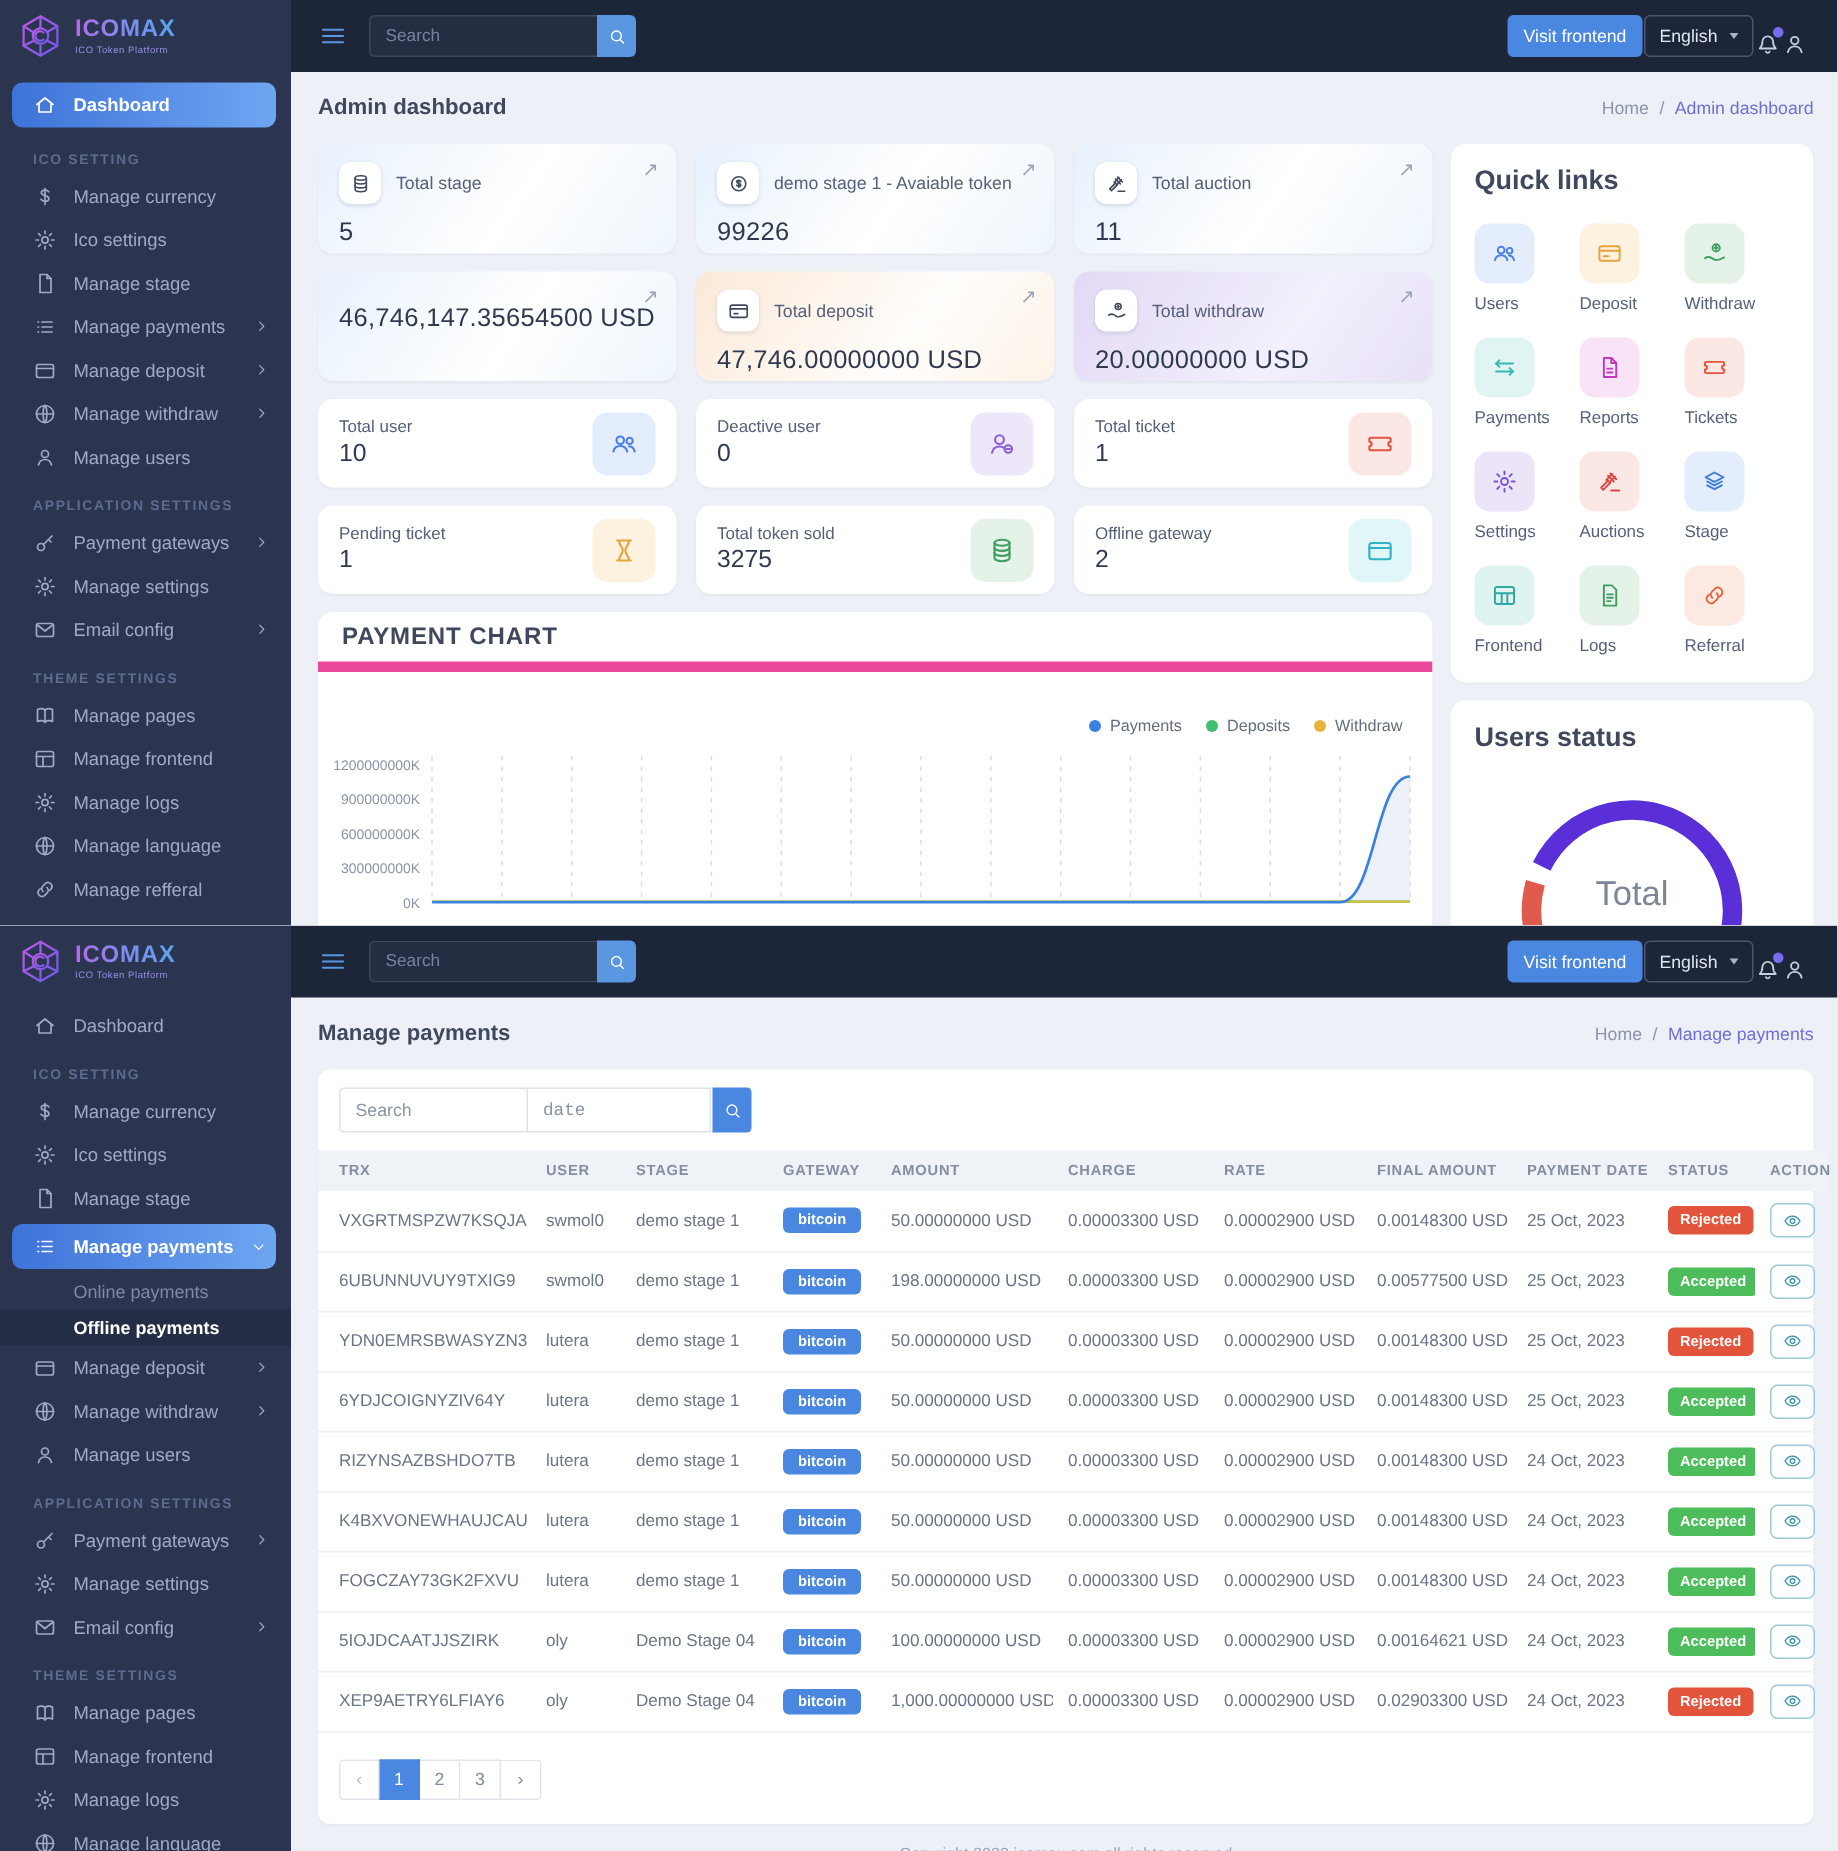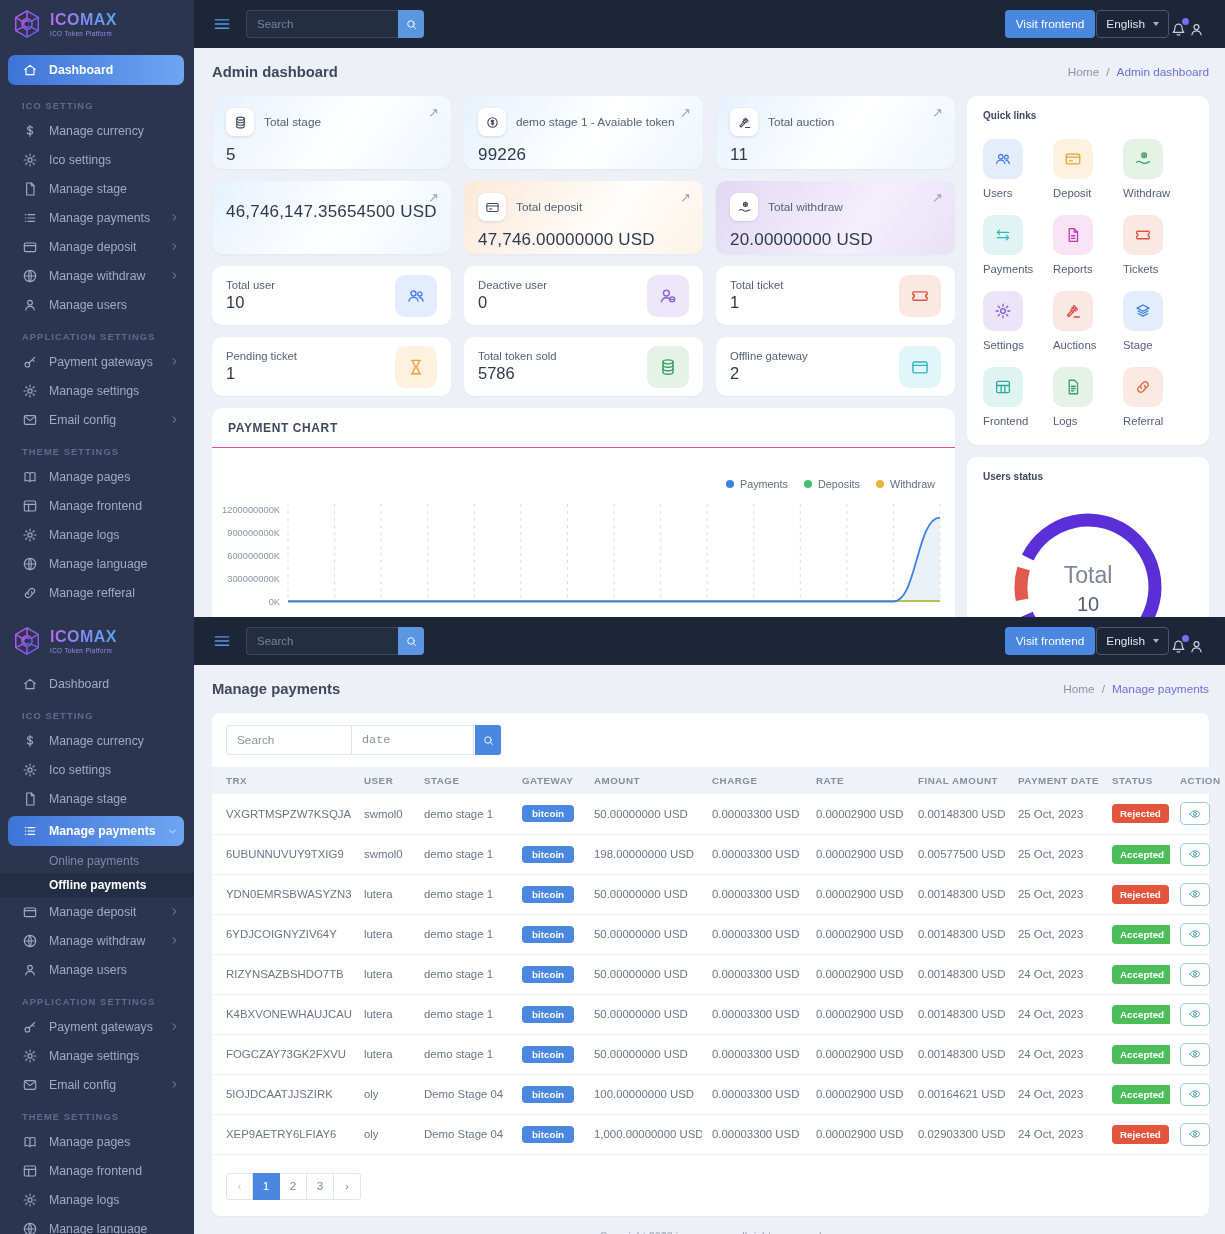--- a/index.html
+++ b/index.html
@@ -68,29 +68,29 @@
   .grad-label { font-size:11.8px; color:#55607a; }
   .grad-arrow { position:absolute; top:9px; right:12px; color:#9aa4b8; font-size:13px; }
   .grad-value { font-size:17px; color:#2f3950; margin-top:9px; font-weight:500; letter-spacing:.2px; }
   .stat-card { background:#fff; border-radius:10px; height:59px; padding:10px 14px; display:flex; justify-content:space-between; align-items:center; box-shadow:0 1px 2px rgba(40,60,100,.04); }
   .stat-label { font-size:11.3px; color:#55607a; }
   .stat-value { font-size:16.5px; color:#2f3950; font-weight:500; margin-top:2px; }
   .stat-iconbox { width:42px; height:42px; border-radius:10px; display:flex; align-items:center; justify-content:center; }
   .stat-iconbox .ic-svg { width:20px; height:20px; }
 
   .chart-card { flex:1; overflow:hidden; box-shadow:0 1px 2px rgba(40,60,100,.04); }
-  .card-head { height:40px; display:flex; align-items:center; padding:0 16px; border-bottom:1px solid #ec4899; font-size:12px; font-weight:bold; color:#3f485c; letter-spacing:.6px;text-align:center; }
+  .card-head { height:40px; display:flex; align-items:center; padding:0 16px; border-bottom:7px solid #ec4899; font-size:16px; font-weight:bold; color:#3f485c; letter-spacing:.6px;text-align:center; }
   .chart-body { padding:4px 10px 0 6px; }
   .legend { display:flex; justify-content:flex-end; gap:16px; margin:26px 10px 2px 0; }
   .legend-item { display:flex; align-items:center; gap:6px; font-size:10.8px; color:#646e80; }
   .legend-dot { width:8px; height:8px; border-radius:50%; }
 
   .dash-right { display:flex; flex-direction:column; gap:12px; min-width:0; }
   .ql-card { padding:14px 16px 18px; box-shadow:0 1px 2px rgba(40,60,100,.04); }
-  .ql-title { font-size:10px; font-weight:bold; color:#3f485c; }
+  .ql-title { font-size:18px; font-weight:bold; color:#3f485c; }
   .ql-grid { display:grid; grid-template-columns:1fr 1fr 1fr; row-gap:16px; margin-top:18px; }
   .ql-item { display:flex; flex-direction:column; align-items:flex-start; cursor:pointer; }
   .ql-tile { width:40px; height:40px; border-radius:10px; display:flex; align-items:center; justify-content:center; }
   .ql-tile .ic-svg { width:18px; height:18px; }
   .ql-label { font-size:11.3px; color:#55607a; margin-top:8px; }
   .us-card { flex:1; padding:14px 16px; }
   .donut-wrap { display:flex; justify-content:center; margin-top:16px; }
 
   
   .pay-card { border-radius:8px; padding:12px 0 16px; box-shadow:0 1px 2px rgba(40,60,100,.04); }
@@ -464,21 +464,21 @@
                   </div>
                   <span class="stat-iconbox" style="background:#fdf2df;color:#e8a23c">
                     <svg class="ic-svg" viewBox="0 0 24 24" fill="none" stroke="currentColor" stroke-width="1.7" stroke-linecap="round" stroke-linejoin="round">
                       <path d="M6.5 4h11M6.5 20h11M8 4c0 4 3 5 3 8s-3 4-3 8M16 4c0 4-3 5-3 8s3 4 3 8"></path>
                     </svg>
                   </span>
                 </div>
                 <div class="stat-card">
                   <div>
                     <div class="stat-label">Total token sold</div>
-                    <div class="stat-value">5786</div>
+                    <div class="stat-value">3275</div>
                   </div>
                   <span class="stat-iconbox" style="background:#e4f2e8;color:#3f9e63">
                     <svg class="ic-svg" viewBox="0 0 24 24" fill="none" stroke="currentColor" stroke-width="1.7" stroke-linecap="round" stroke-linejoin="round">
                       <ellipse cx="12" cy="5.8" rx="6" ry="2.4"></ellipse>
                       <path d="M6 5.8v4.1c0 1.3 2.7 2.4 6 2.4s6-1.1 6-2.4V5.8"></path>
                       <path d="M6 9.9V14c0 1.3 2.7 2.4 6 2.4s6-1.1 6-2.4V9.9"></path>
                       <path d="M6 14v4.2c0 1.3 2.7 2.4 6 2.4s6-1.1 6-2.4V14"></path>
                     </svg>
                   </span>
                 </div>

